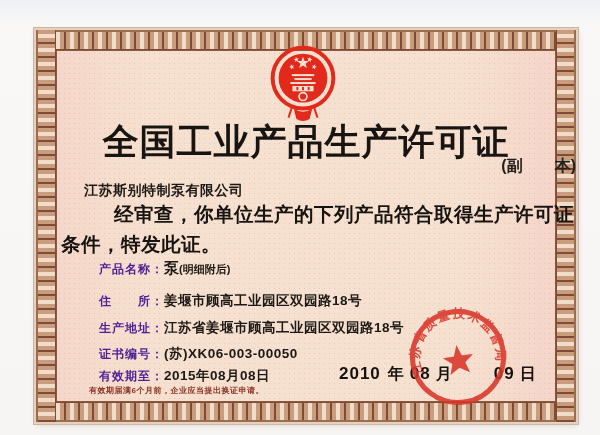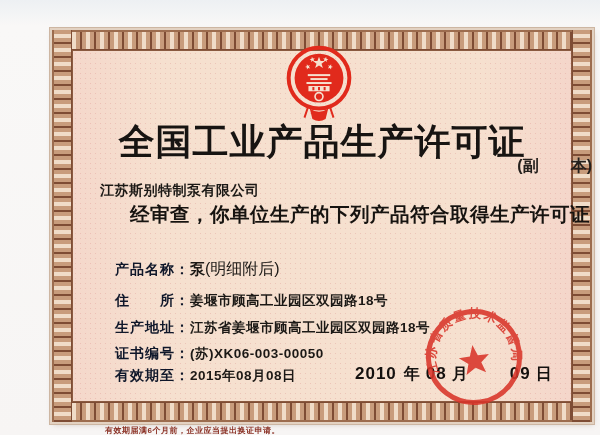--- a/index.html
+++ b/index.html
@@ -5,21 +5,21 @@
   * { margin:0; padding:0; box-sizing:border-box; }
   html,body { width:600px; height:435px; overflow:hidden; }
   body {
     font-family: "Liberation Sans", sans-serif;
     background: linear-gradient(180deg, #edf0f3 0%, #f9f8f7 6%, #f7f5f4 100%);
     position: relative;
   }
 
   
   .cert {
-    position:absolute; left:52px; top:30px; width:540px; height:392px;
+    position:absolute; left:36px; top:30px; width:540px; height:392px;
     background:#b98d6e;
     box-shadow: 0 0 0 2px #e3d2c2, 0 0 0 3px #cdb6a2, 1px 2px 6px rgba(120,100,90,.35);
   }
   .edge { position:absolute; }
   .edge-top, .edge-bottom {
     left:0; right:0; height:20px;
     background:
       repeating-linear-gradient(90deg, #7e4c34 0 2px, #c89c7c 2px 6px, #f0dcc8 6px 10px, #c89c7c 10px 14px);
   }
   .edge-top { top:0; border-top:2px solid #9c6c4e; border-bottom:1px solid #7e4c34; }
@@ -62,43 +62,43 @@
   }
   .stmt1 {
     position:absolute; left:78px; top:171px;
     font-size:19.5px; font-weight:bold; color:#161310; letter-spacing:.5px; white-space:nowrap;
   }
   .stmt2 {
     position:absolute; left:25px; top:201px;
     font-size:19.5px; font-weight:bold; color:#161310; letter-spacing:.5px;
   }
   .field { position:absolute; left:63px; white-space:nowrap; }
-  .field .lbl { font-size:14px; font-weight:bold; color:#0f172a; letter-spacing:1px; }
+  .field .lbl { font-size:12px; font-weight:bold; color:#4c1d95; letter-spacing:1px; }
   .field .val { font-size:13.5px; font-weight:bold; color:#1c1916; letter-spacing:.5px; }
   .field .val-big { font-size:15px; font-weight:bold; color:#1c1916; }
-  .field .val-note { font-size:16px; font-weight:normal; color:#1c1916; }
+  .field .val-note { font-size:11px; font-weight:bold; color:#1c1916; }
   .f-product { top:229px; }
   .f-address { top:261px; }
   .f-prodaddr { top:288px; }
   .f-certno  { top:314px; }
   .f-expiry  { top:336px; }
 
   .issue-date {
     position:absolute; left:303px; top:334px; white-space:nowrap;
     font-size:16px; font-weight:bold; color:#14110f;
   }
   .issue-date .num { font-size:17px; letter-spacing:1px; }
   .issue-date .g1 { margin-left:7px; }
   .issue-date .g2 { margin-left:6px; }
   .issue-date .g3 { margin-left:5px; }
   .issue-date .g4 { margin-left:42px;margin-top:36px; }
 
   .footnote {
     position:absolute; left:53px; top:355px;
-    font-size:8px; font-weight:bold; color:#8b3226; letter-spacing:.5px;margin-top:40px;
+    font-size:8px; font-weight:bold; color:#8b3226; letter-spacing:.5px;
   }
 
   
   .seal {
     position:absolute; left:372px; top:277px; width:100px; height:100px;
     opacity:.88; transform:rotate(-8deg);
   }
 </style>
 </head>
 <body>
@@ -133,20 +133,21 @@
       <path d="M36,96 Q50,106 64,96 L60,112 Q50,118 40,112 Z" fill="#e12a1c"></path>
       <path d="M34,92 L28,110 M66,92 L72,110" stroke="#e12a1c" stroke-width="3" fill="none"></path>
     </svg>
   </div>
 
   <div class="title">全国工业产品生产许可证</div>
   <div class="subtitle">(副　　本)</div>
 
   <div class="company">江苏斯别特制泵有限公司</div>
   <div class="stmt1">经审查，你单位生产的下列产品符合取得生产许可证</div>
+  <div class="stmt2">条件，特发此证。</div>
 
   <div class="field f-product">
     <span class="lbl">产品名称：</span><span class="val-big">泵</span><span class="val-note">(明细附后)</span>
   </div>
   <div class="field f-address">
     <span class="lbl">住　　所：</span><span class="val">姜堰市顾高工业园区双园路18号</span>
   </div>
   <div class="field f-prodaddr">
     <span class="lbl">生产地址：</span><span class="val">江苏省姜堰市顾高工业园区双园路18号</span>
   </div>

